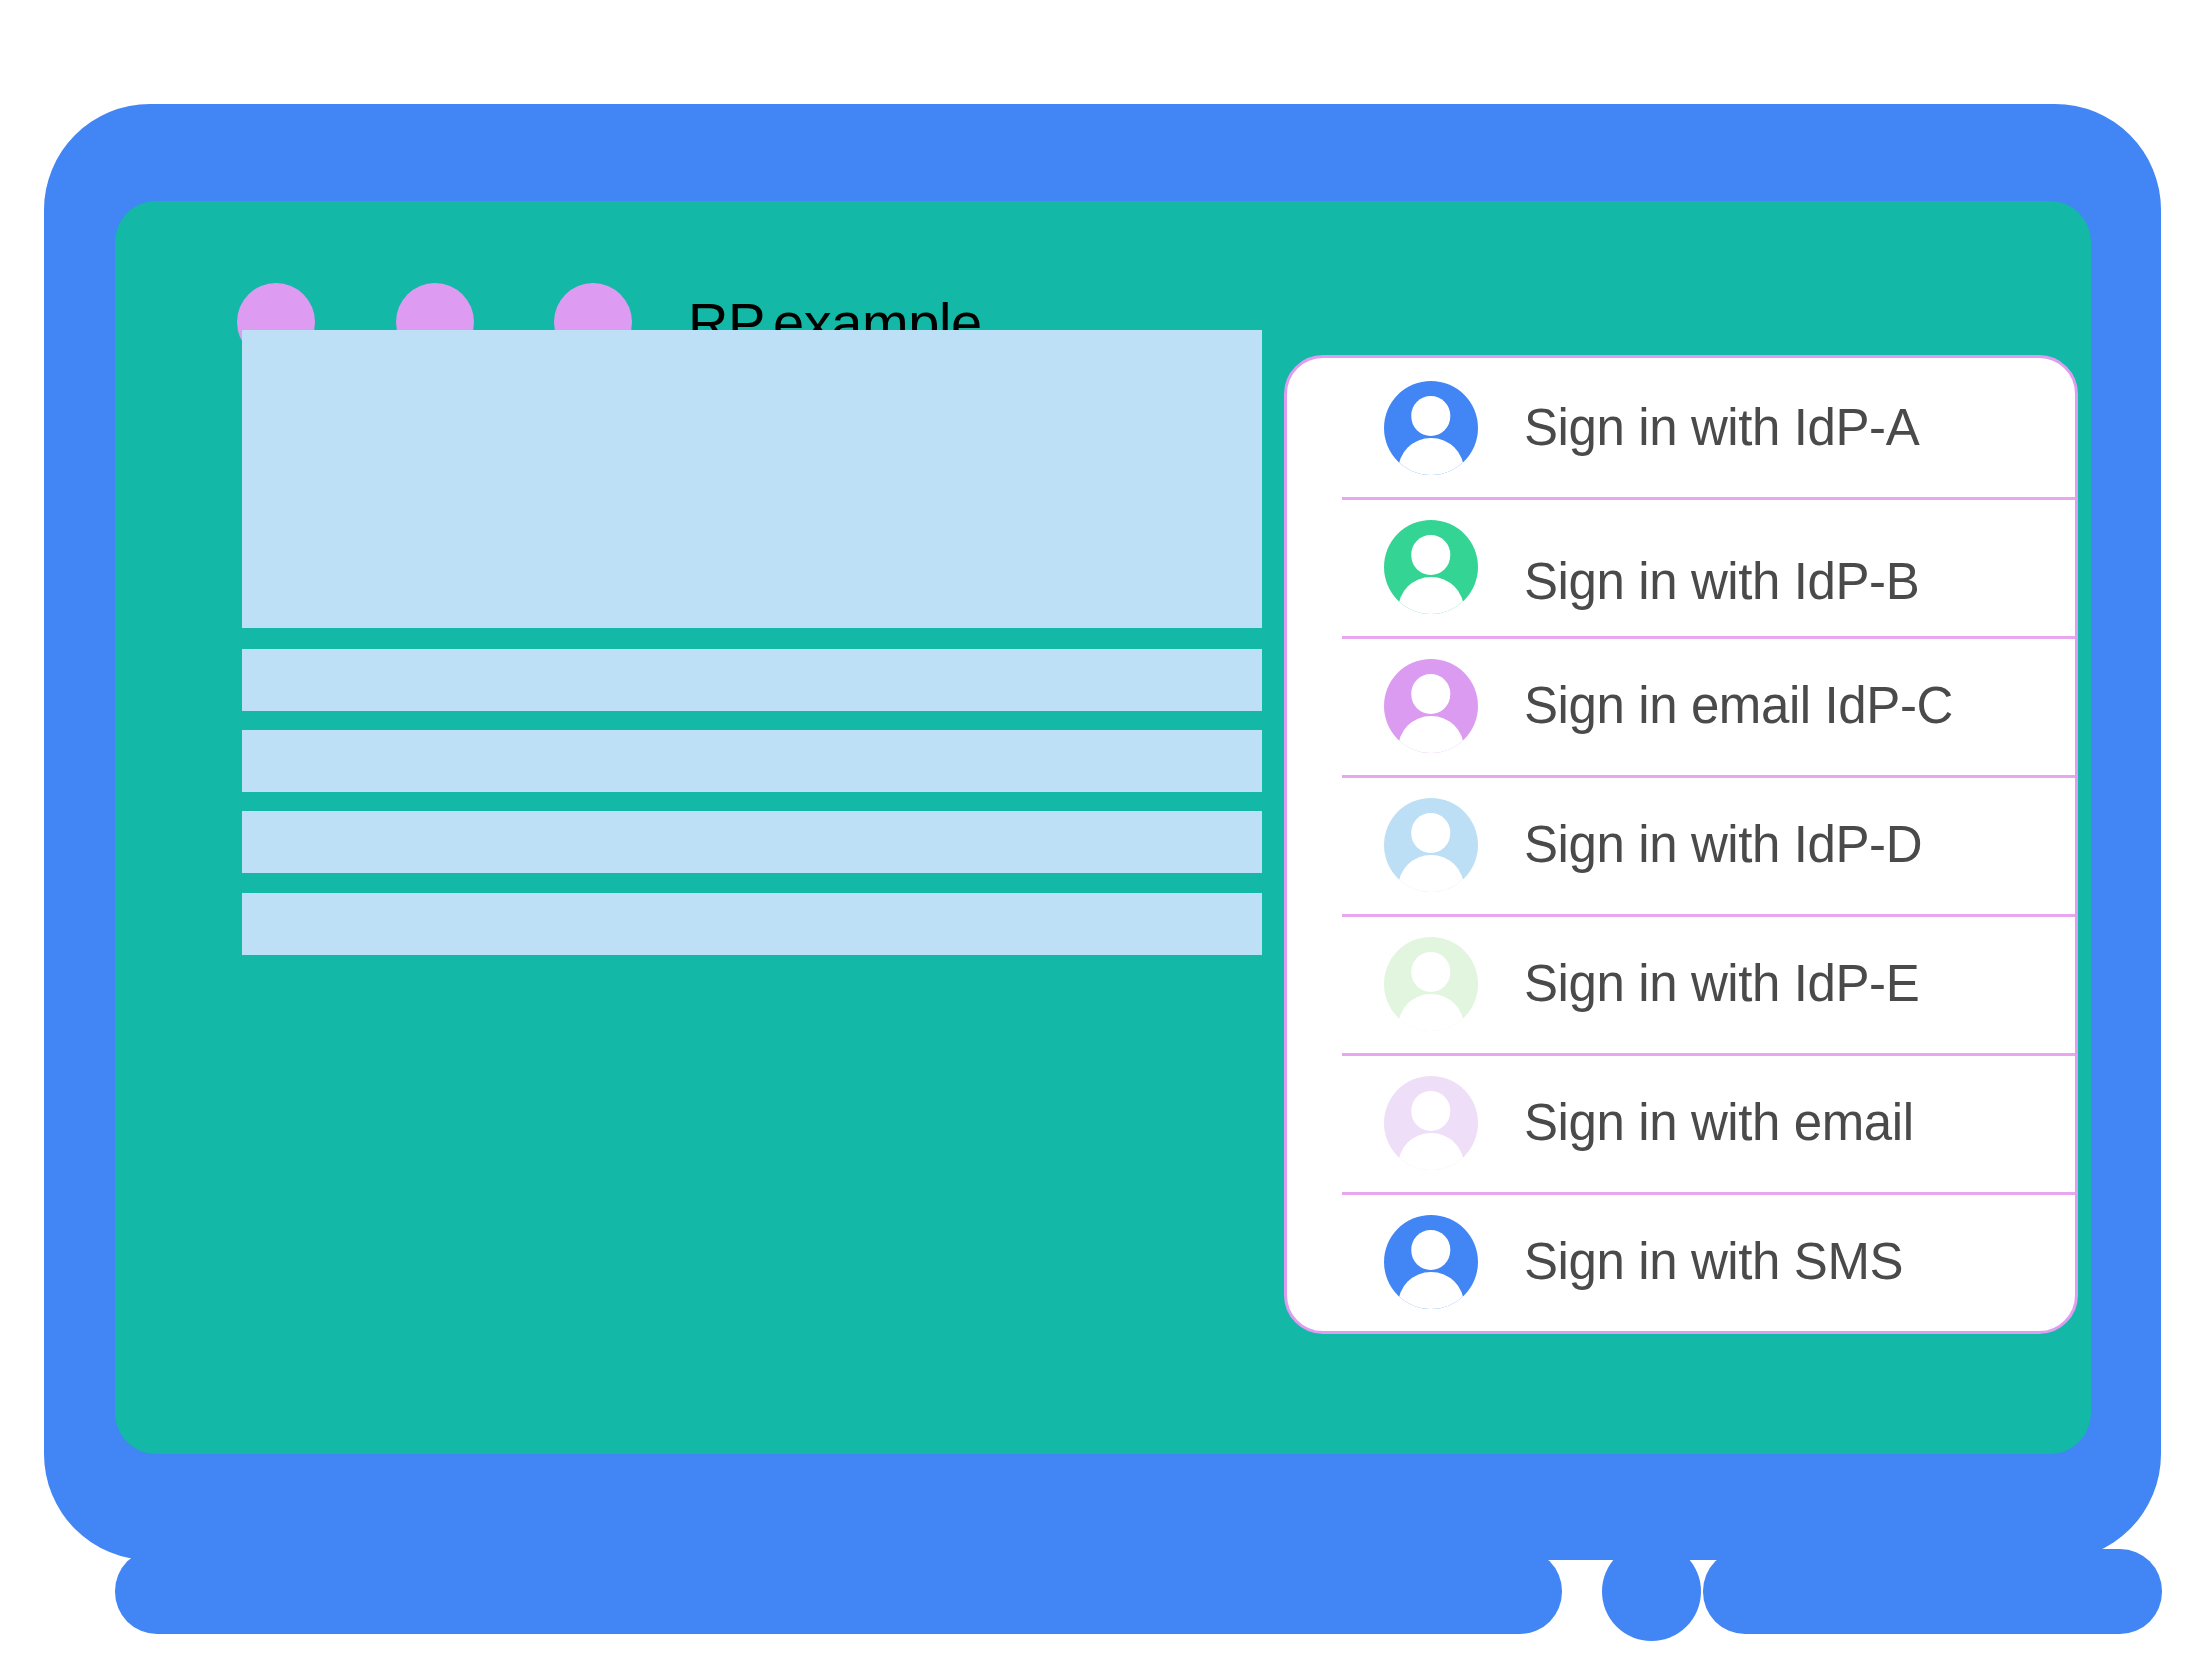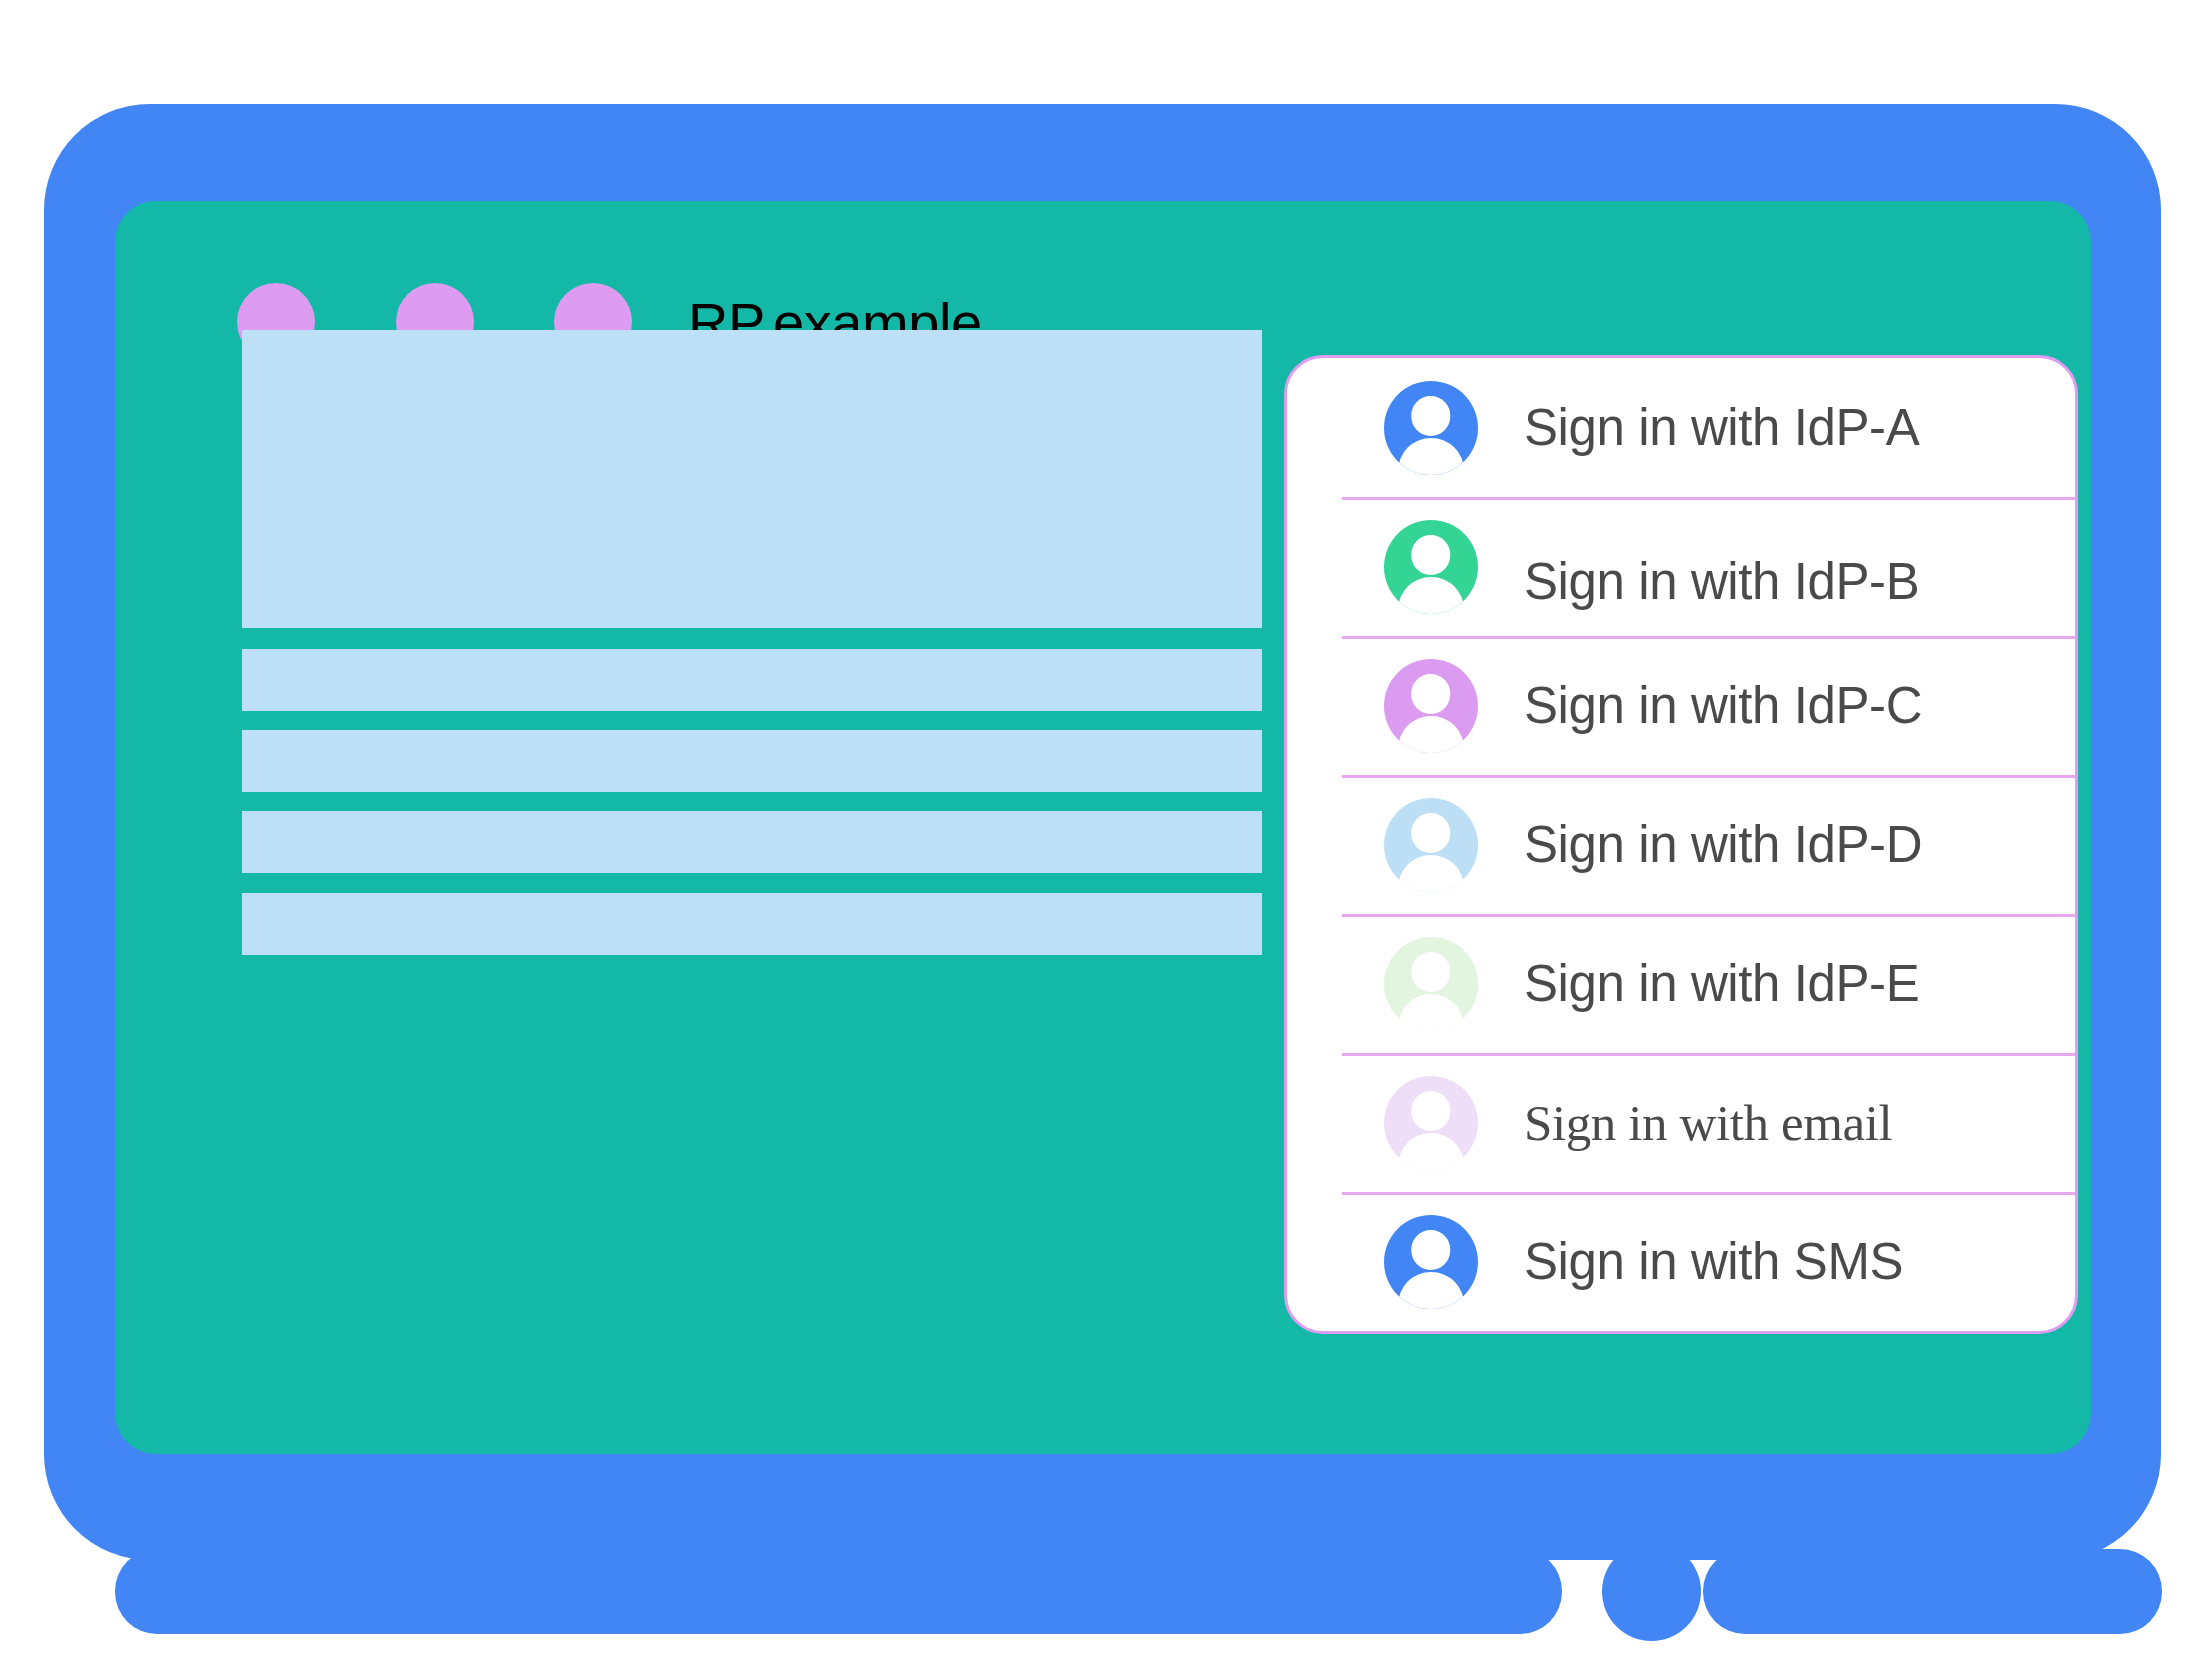--- a/index.html
+++ b/index.html
@@ -225,42 +225,42 @@
             <div class="head"></div>
             <div class="body"></div>
           </div>
           <div class="account-label" style="color: rgb(74, 74, 74); margin-top: 30px;">Sign in with IdP-B</div>
         </div>
         <div class="account-row">
           <div class="avatar" style="background: rgb(219, 155, 240);">
             <div class="head"></div>
             <div class="body"></div>
           </div>
-          <div class="account-label" style="color: rgb(74, 74, 74);">Sign in with IdP-C</div>
+          <div class="account-label" style="color: rgb(74, 74, 74);">Sign in email IdP-C</div>
         </div>
         <div class="account-row">
           <div class="avatar" style="background: rgb(189, 223, 245);">
             <div class="head"></div>
             <div class="body"></div>
           </div>
           <div class="account-label" style="color: rgb(74, 74, 74);">Sign in with IdP-D</div>
         </div>
         <div class="account-row">
           <div class="avatar" style="background: rgb(225, 245, 223);">
             <div class="head"></div>
             <div class="body"></div>
           </div>
           <div class="account-label" style="color: rgb(74, 74, 74);">Sign in with IdP-E</div>
         </div>
         <div class="account-row">
           <div class="avatar" style="background: rgb(238, 222, 247);">
             <div class="head"></div>
             <div class="body"></div>
           </div>
-          <div class="account-label" style="color: rgb(74, 74, 74); font-family: Liberation Serif, serif;">Sign in with email</div>
+          <div class="account-label" style="color: rgb(74, 74, 74);">Sign in with email</div>
         </div>
         <div class="account-row">
           <div class="avatar" style="background: rgb(66, 133, 244);">
             <div class="head"></div>
             <div class="body"></div>
           </div>
           <div class="account-label" style="color: rgb(74, 74, 74);">Sign in with SMS</div>
         </div>
       </div>
 

